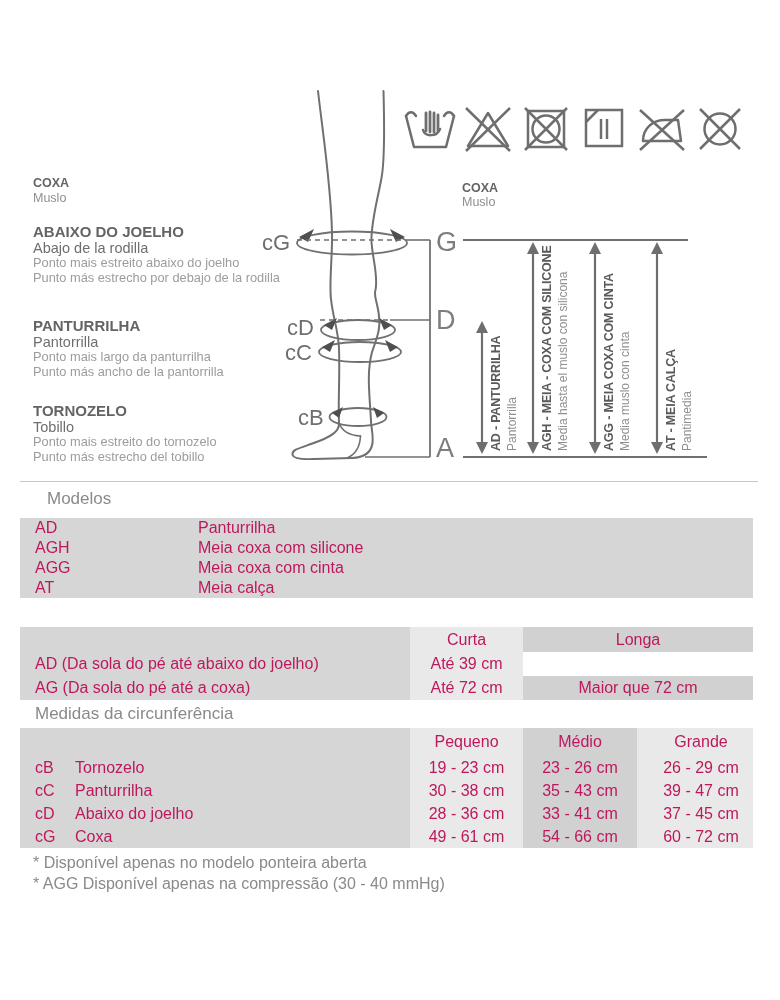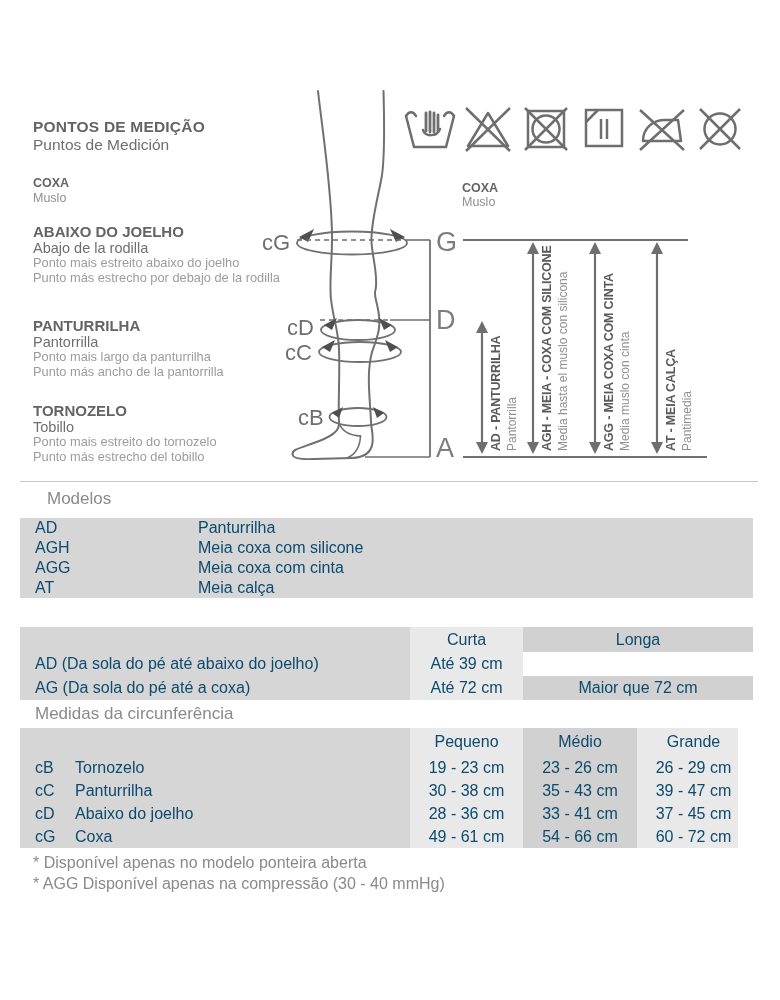--- a/index.html
+++ b/index.html
@@ -26,52 +26,48 @@
 
   
   .diagram-svg { position:absolute; left:250px; top:85px; }
   svg text { font-family:"Liberation Sans", sans-serif; }
 
   
   .rule  { position:absolute; left:20px; top:481px; width:738px; height:1px; background:#c6c6c6; }
   .sec-h { position:absolute; left:35px; font-size:17px; color:#8a8a8a; line-height:20px; }
 
   
-  .tbl { position:absolute; left:20px; width:733px; font-size:16px; color:#0c4a6e; }
+  .tbl { position:absolute; left:20px; width:733px; font-size:16px; color:#be185d; }
   .models-table { top:518px; height:80px; background:#d6d6d6; }
   .m-row  { height:20px; display:flex; align-items:center; }
   .m-code { padding-left:15px; width:178px; }
 
   .len-table { top:627px; }
   .l-row { display:flex; height:24px; }
   .l-row.head { height:25px; }
   .l-label { width:390px; background:#d6d6d6; display:flex; align-items:center; padding-left:15px; }
   .l-curta { width:113px; background:#e9e9e9; display:flex; align-items:center; justify-content:center; }
   .l-longa { width:230px; background:#d1d1d1; display:flex; align-items:center; justify-content:center; }
 
   .circ-table { top:728px;border-radius:27px; }
   .c-row { display:flex; height:23px; }
   .c-row.head { height:28px; }
   .c-label { width:390px; background:#d6d6d6; display:flex; align-items:center; }
   .c-code  { padding-left:15px; width:55px; }
   .c-peq { width:113px; background:#e9e9e9; display:flex; align-items:center; justify-content:center; }
   .c-med { width:114px; background:#d1d1d1; display:flex; align-items:center; justify-content:center; }
-  .c-grd { width:101px; background:#e9e9e9; display:flex; align-items:center; justify-content:center;padding-left:12px; }
+  .c-grd { width:116px; background:#e9e9e9; display:flex; align-items:center; justify-content:center;padding-left:12px; }
 
   .fn { position:absolute; left:33px; font-size:16px; color:#8a8a8a; line-height:19px; }
 </style>
 </head>
 <body>
 
 <div class="page">
 
-  <div class="abs" style="left:33px; top:118px;">
-    <div class="page-title">PONTOS DE MEDIÇÃO</div>
-    <div class="page-sub">Puntos de Medición</div>
-  </div>
 
   <div class="mp-block small" style="top:176px;">
     <div class="mp-title">COXA</div>
     <div class="mp-sub">Muslo</div>
   </div>
 
   <div class="mp-block" style="top:223px;">
     <div class="mp-title">ABAIXO DO JOELHO</div>
     <div class="mp-sub">Abajo de la rodilla</div>
     <div class="mp-desc">Ponto mais estreito abaixo do joelho</div>

